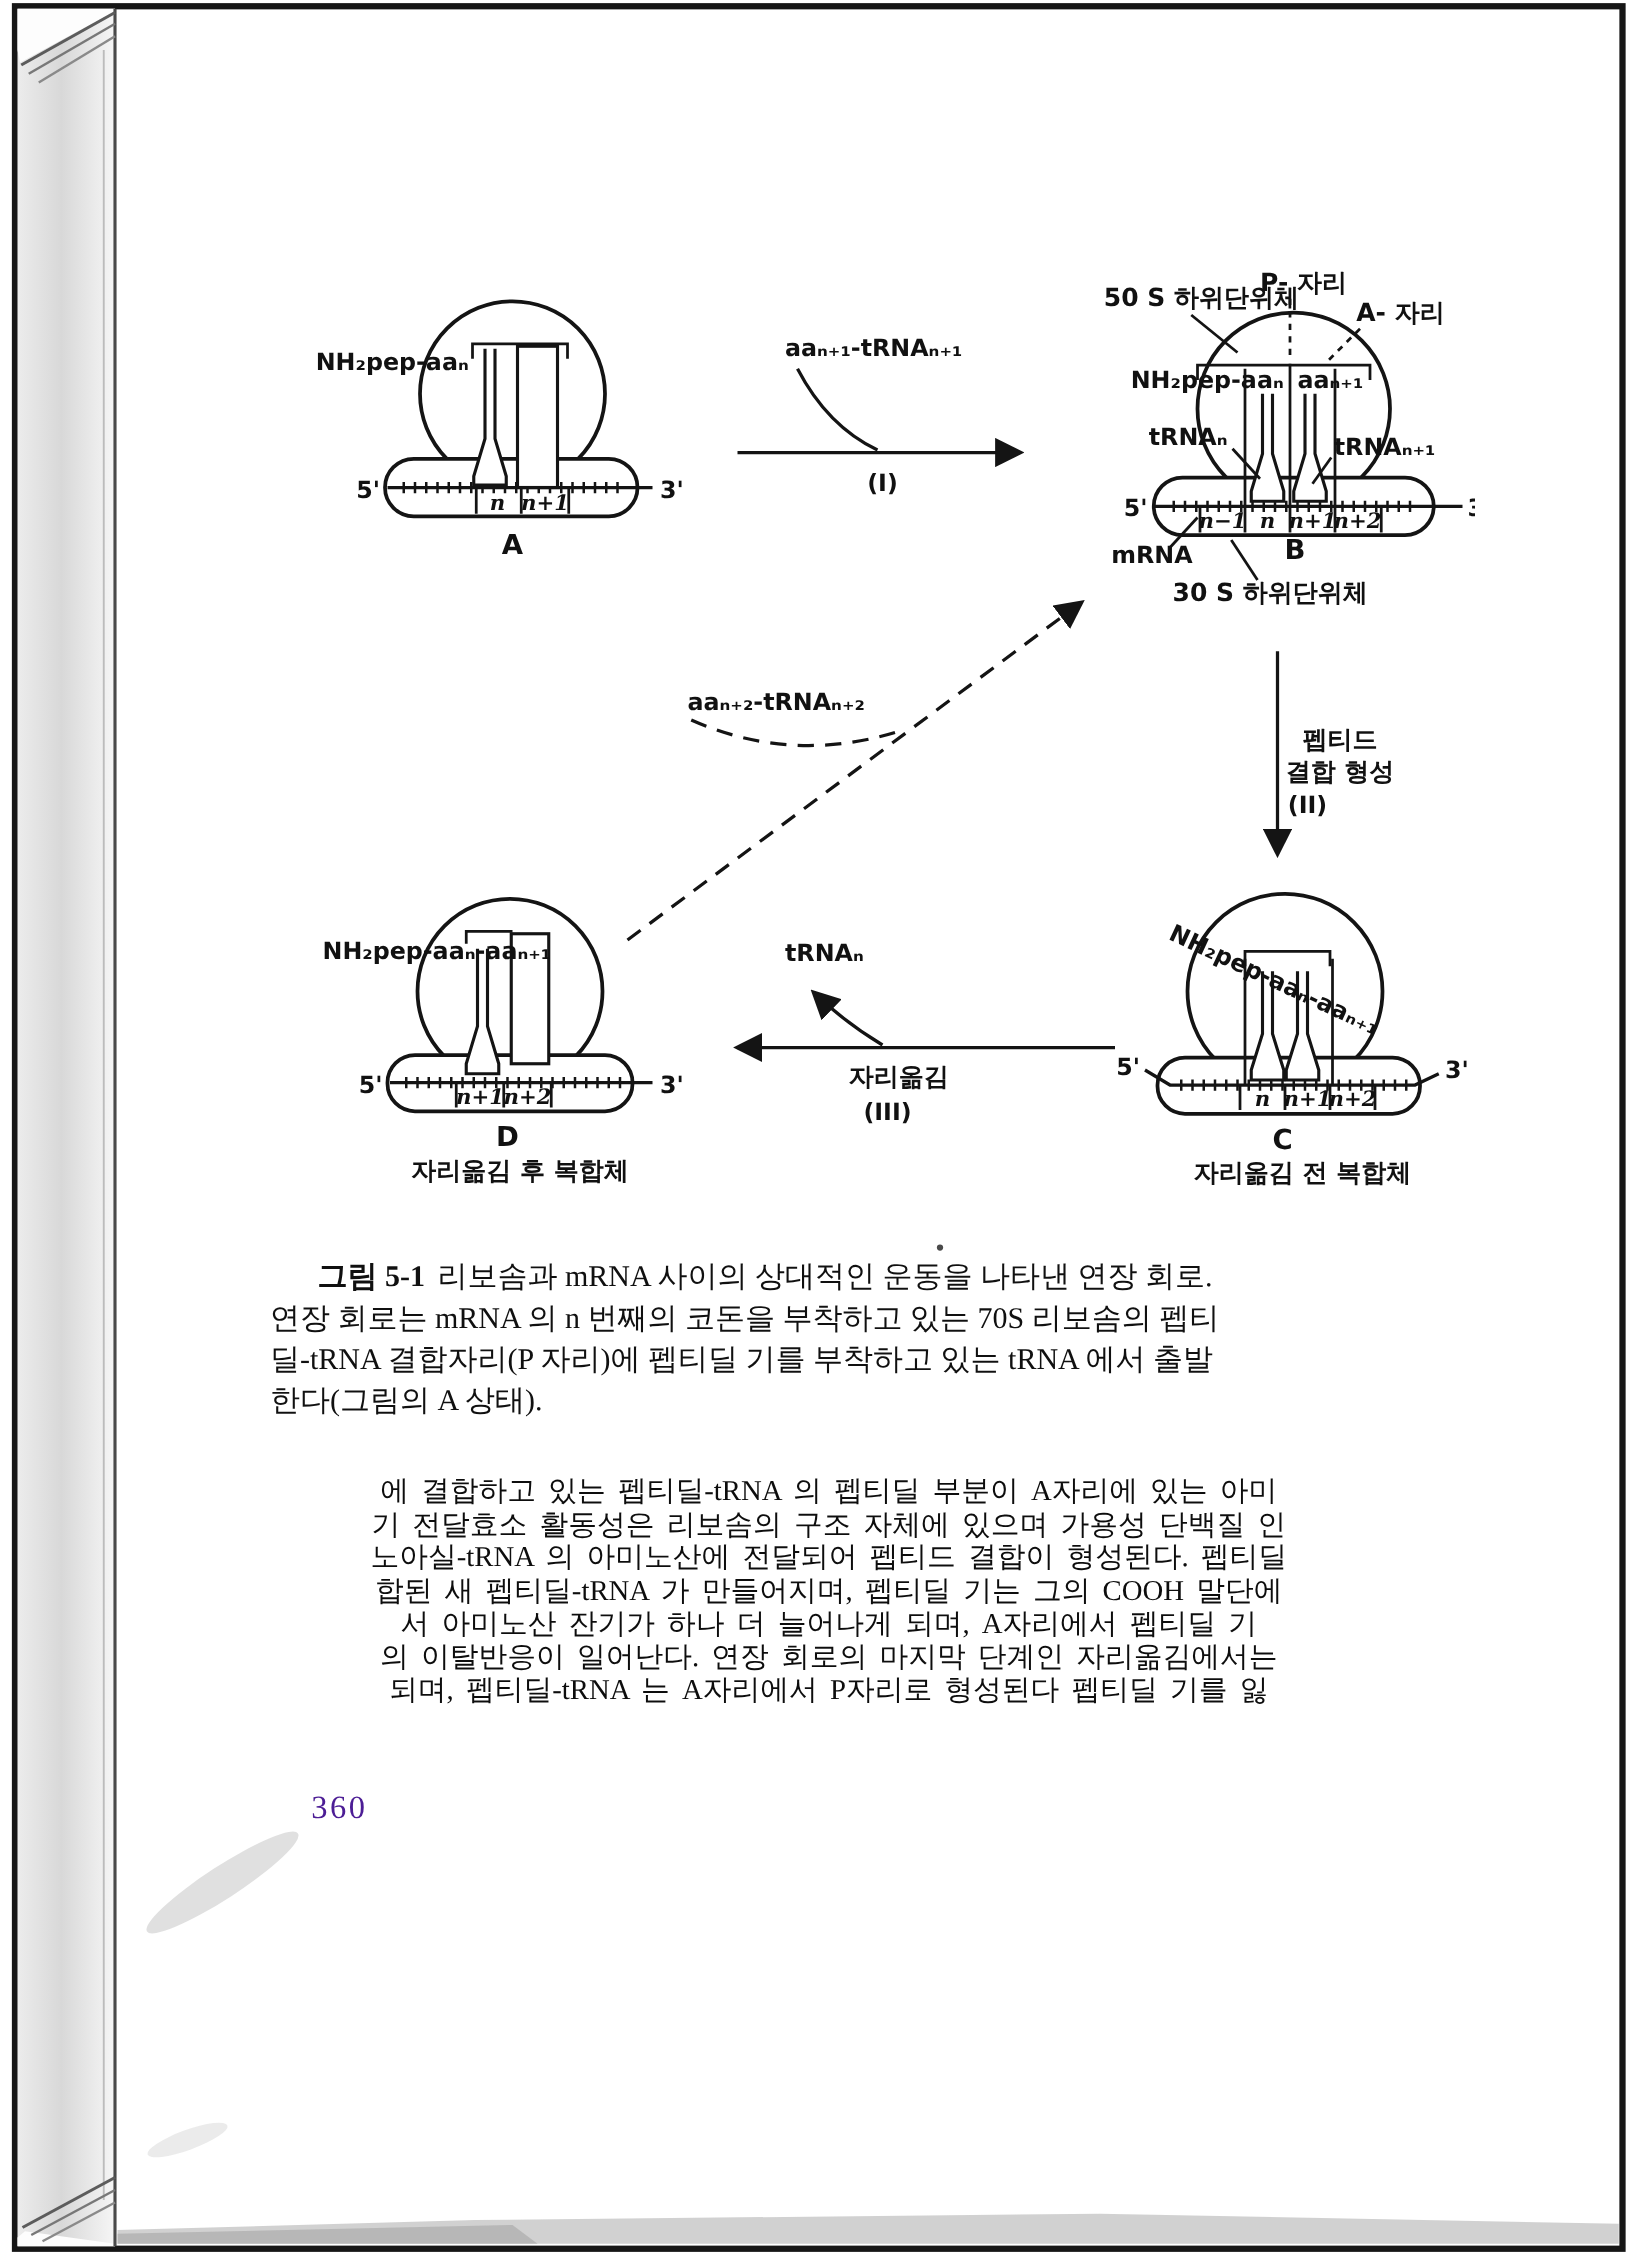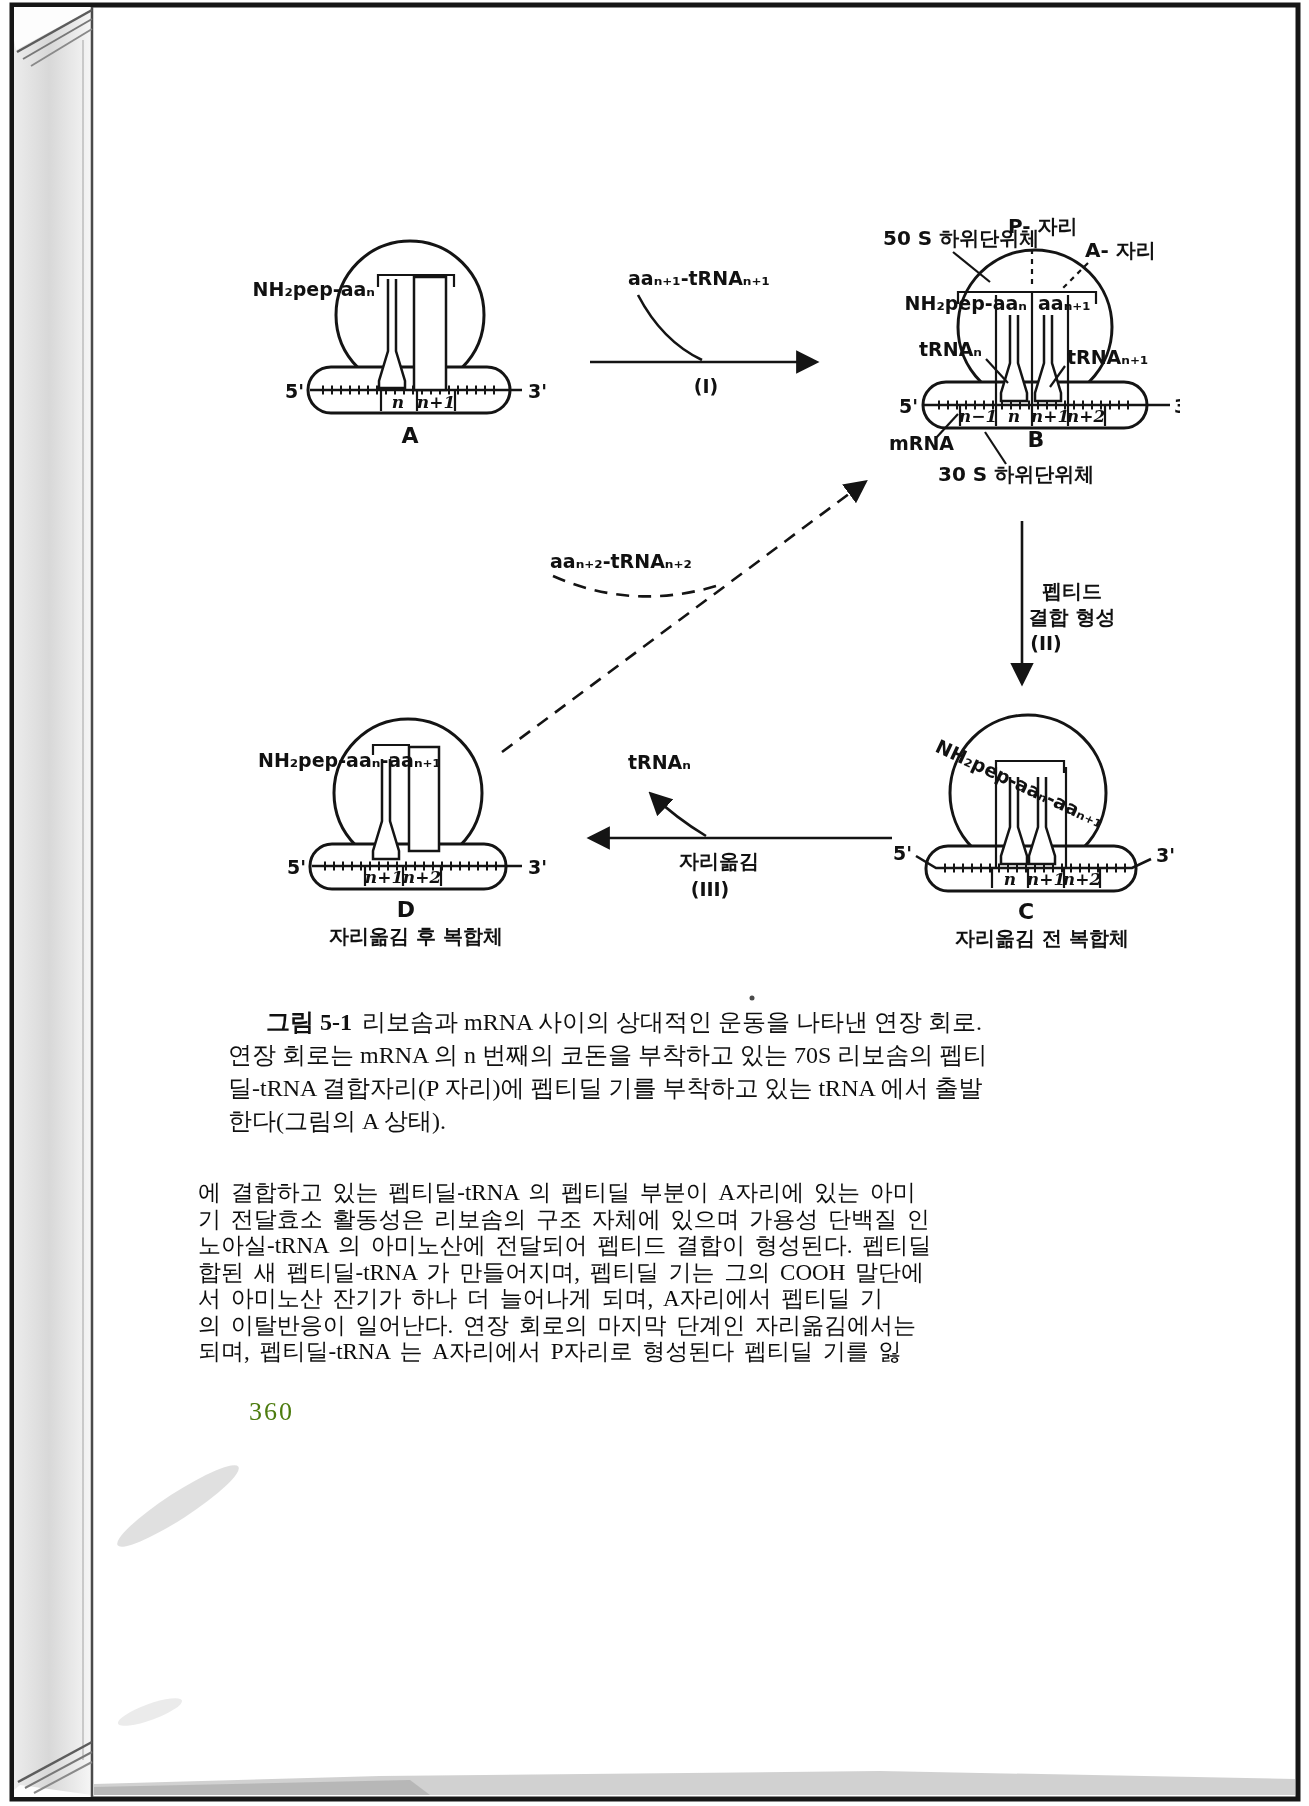--- a/index.html
+++ b/index.html
@@ -12,31 +12,31 @@
   .ln{stroke:#141414;stroke-width:2.6;fill:none;}
   .ln2{stroke:#141414;stroke-width:2.2;fill:none;}
   .ticks{stroke:#141414;stroke-width:9;stroke-dasharray:2 7;}
   .dsh{stroke-dasharray:5 5;}
   .dsh2{stroke-dasharray:13 9;}
   .lbl{font:bold 19px "DejaVu Sans",sans-serif;fill:#111;}
   .klbl{font:bold 20px "DejaVu Sans",sans-serif;fill:#111;}
   .cod{font:italic bold 17px "DejaVu Serif",serif;fill:#111;}
   .big{font:bold 22px "DejaVu Sans",sans-serif;fill:#111;}
   
-  .caption{position:absolute;left:228px;top:1006px;width:880px;
+  .caption{position:absolute;left:216px;top:1006px;width:880px;
            font-family:"Liberation Serif",serif;font-size:24px;line-height:33px;color:#101010;}
   .cap-line{white-space:nowrap;}
   .cap-line.first{padding-left:38px;}
   .cap-bold{font-weight:bold;margin-right:10px;}
   .bodytext{position:absolute;left:198px;top:1180px;width:930px;
             font-family:"Liberation Serif",serif;font-size:23px;line-height:26.5px;
             color:#0d0d0d;word-spacing:4px;}
-  .b-line{white-space:nowrap;}
-  .pagenum{position:absolute;left:249px;top:1397px;font-family:"Liberation Serif",serif;
-           font-size:26px;letter-spacing:2px;color:#4d7c0f;}
+  .b-line{white-space:nowrap;text-align:center;}
+  .pagenum{position:absolute;left:249px;top:1431px;font-family:"Liberation Serif",serif;
+           font-size:26px;letter-spacing:2px;color:#4c1d95;}
 </style>
 </head>
 <body>
 
 <div class="book">
 
   <svg class="frame" viewBox="0 0 1309 1806">
     <defs>
       <linearGradient id="sg" x1="0" y1="0" x2="1" y2="0">
         <stop offset="0" stop-color="#ececec"></stop>

